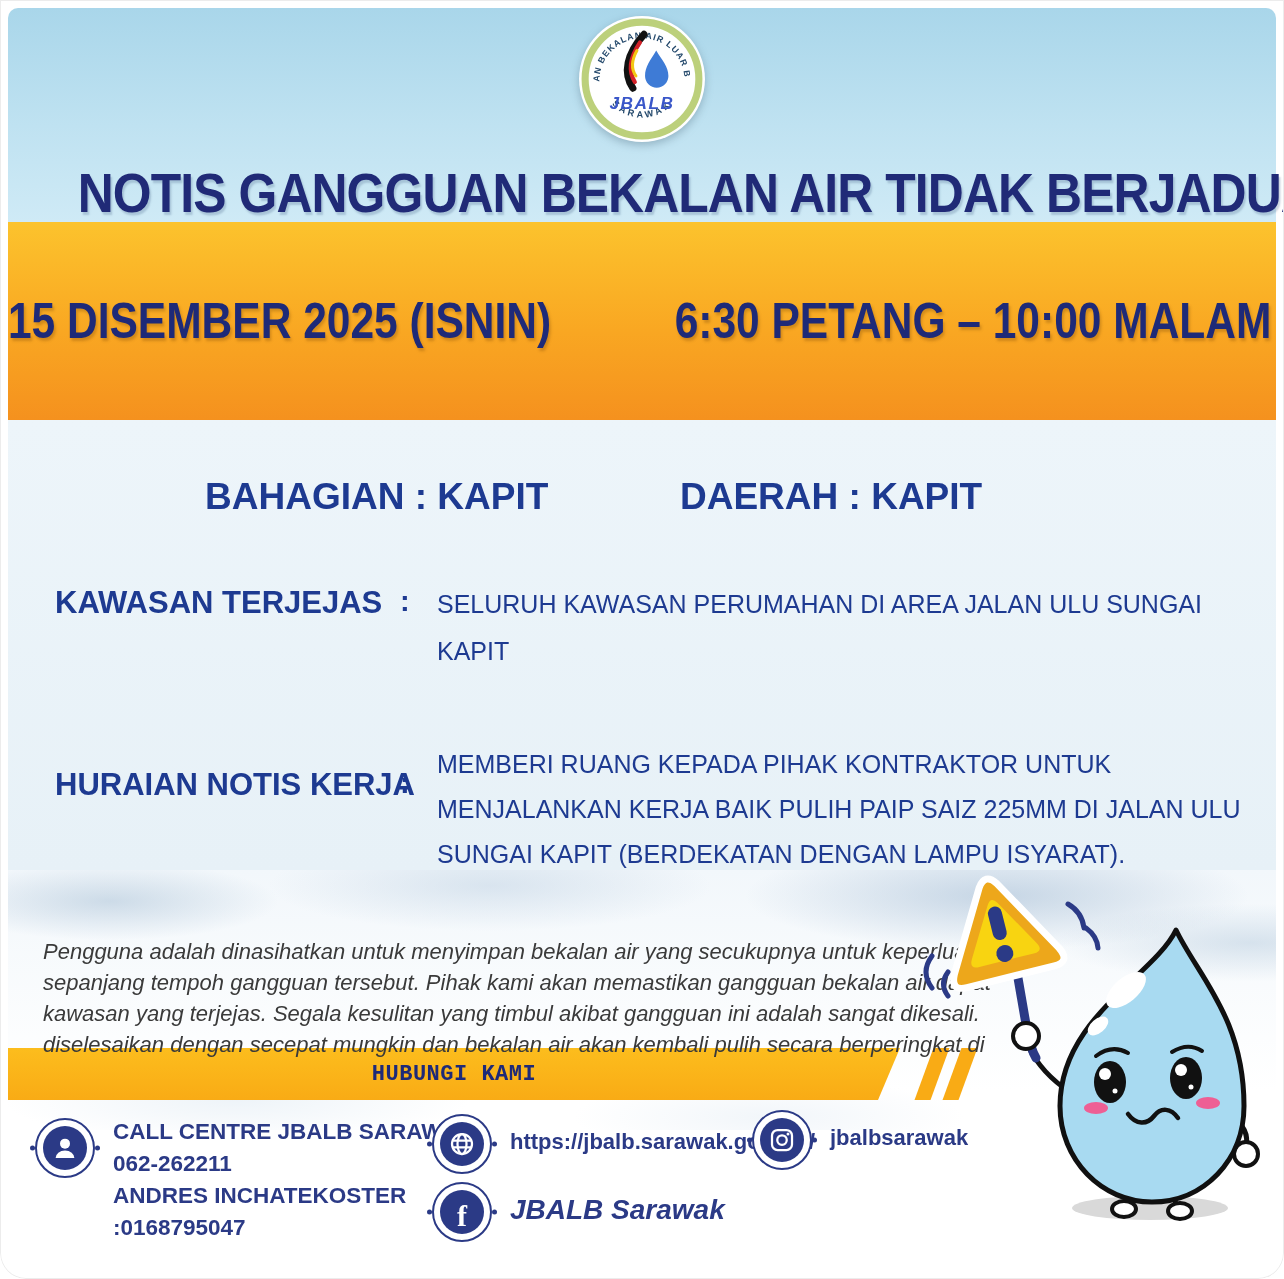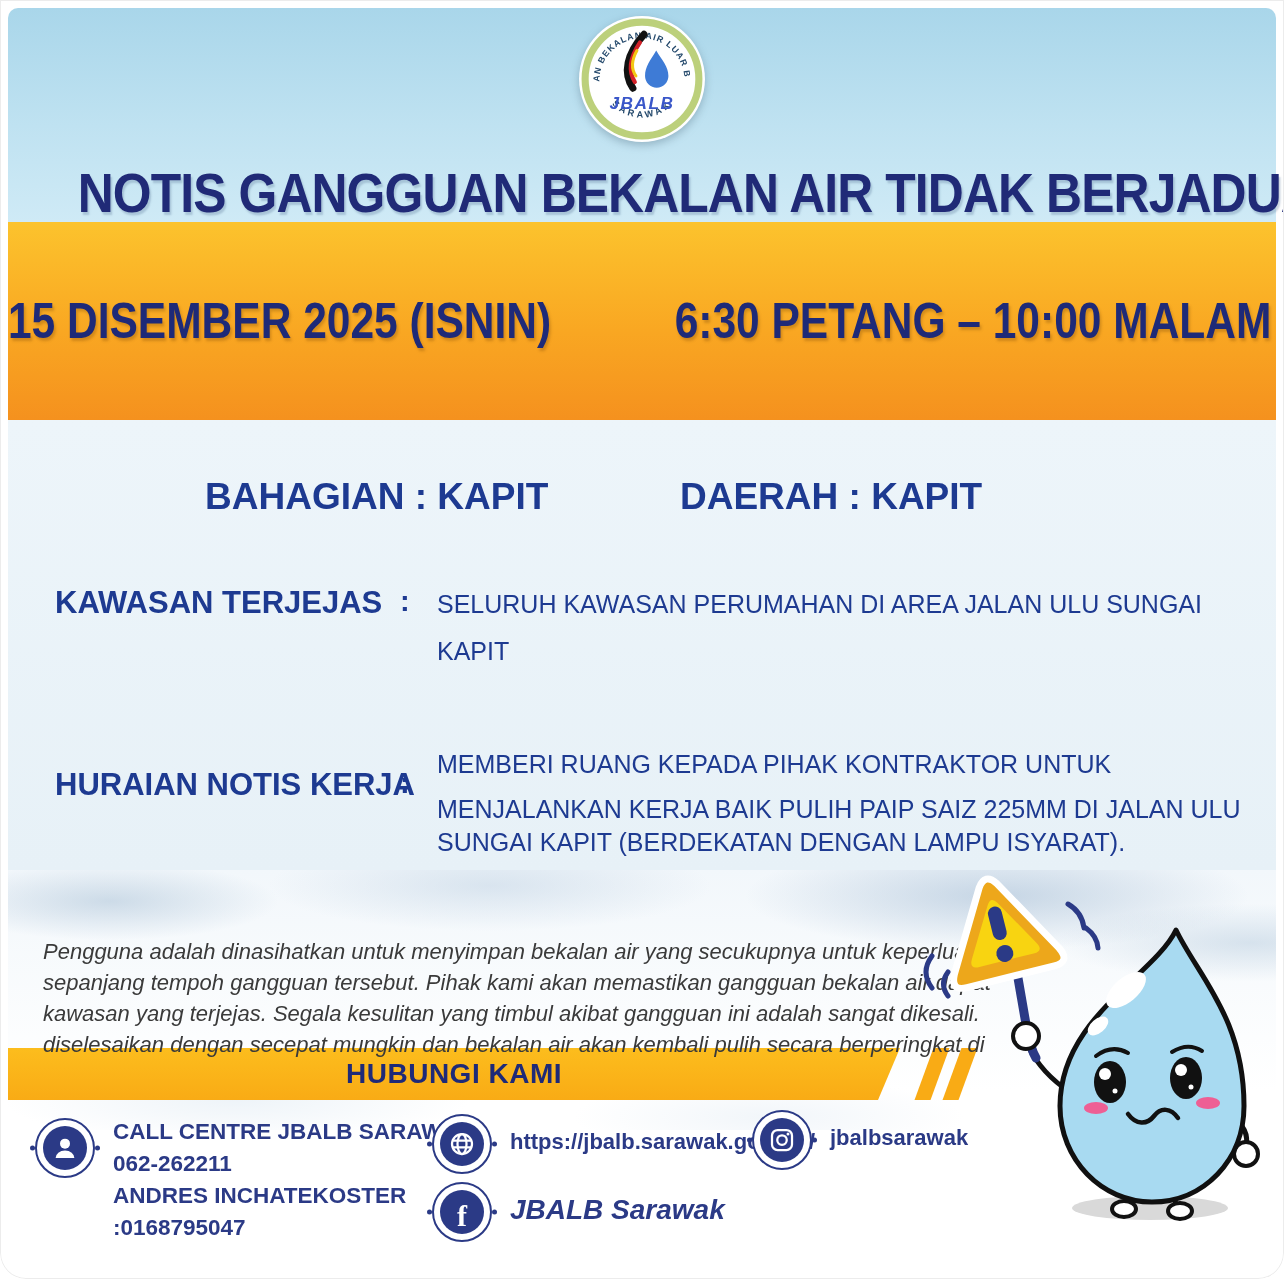--- a/index.html
+++ b/index.html
@@ -29,21 +29,21 @@
     radial-gradient(ellipse 300px 60px at 98% 28%,rgba(175,198,218,.45),transparent 65%),
     radial-gradient(ellipse 360px 70px at 18% 88%,rgba(205,222,236,.35),transparent 65%),
     radial-gradient(ellipse 300px 60px at 60% 95%,rgba(210,225,238,.30),transparent 65%),
     linear-gradient(180deg,#f2f7fb 0%,#ffffff 85%);}
   .advisory{position:absolute;left:35px;top:66px;color:#3a3a3a;font-style:italic;font-size:22px;line-height:31px;z-index:3;}
   .advisory div{white-space:nowrap;}
   .contact-banner{position:absolute;left:0;top:178px;width:892px;height:52px;z-index:2;
     background:linear-gradient(180deg,#fcbd1d 0%,#f9ab15 100%);
     clip-path:polygon(0 0,100% 0,calc(100% - 22px) 100%,0 100%);
     display:flex;align-items:center;justify-content:center;}
-  .contact-heading{color:#1e2a78;font-weight:bold;font-size:28px;letter-spacing:.5px;}
+  .contact-heading{color:#1e2a78;font-weight:bold;font-size:22px;letter-spacing:.5px;font-family:Liberation Mono, monospace;}
   .stripe{position:absolute;top:178px;width:16px;height:52px;background:#f9ab15;transform:skewX(-20deg);z-index:2;}
   .stripe1{left:916px;}.stripe2{left:944px;}
   .contact-item{position:absolute;display:flex;align-items:flex-start;z-index:4;}
   .icon-ring{position:relative;width:56px;height:56px;border-radius:50%;background:#fff;border:2px solid #2b3a86;
     display:flex;align-items:center;justify-content:center;flex:0 0 auto;}
   .icon-ring::before,.icon-ring::after{content:"";position:absolute;top:50%;width:5px;height:5px;border-radius:50%;
     background:#2b3a86;transform:translateY(-50%);}
   .icon-ring::before{left:-7px;}
   .icon-ring::after{right:-7px;}
   .icon-core{width:44px;height:44px;border-radius:50%;background:#2b3a86;display:flex;align-items:center;justify-content:center;}
@@ -95,21 +95,21 @@
 
     <span class="abs region-text" style="left:672px;top:56px;">DAERAH : KAPIT</span>
     <span class="abs detail-colon" style="left:392px;top:165px;">:</span>
     <span class="abs detail-value" style="left:429px;top:170px;">SELURUH KAWASAN PERUMAHAN DI AREA JALAN ULU SUNGAI</span>
     <span class="abs detail-value" style="left:429px;top:217px;">KAPIT</span>
 
     <span class="abs detail-label" style="left:47px;top:347px;">HURAIAN NOTIS KERJA</span>
     <span class="abs detail-colon" style="left:392px;top:347px;">:</span>
     <span class="abs detail-value" style="left:429px;top:330px;">MEMBERI RUANG KEPADA PIHAK KONTRAKTOR UNTUK</span>
     <span class="abs detail-value" style="left:429px;top:375px;">MENJALANKAN KERJA BAIK PULIH PAIP SAIZ 225MM DI JALAN ULU</span>
-    <span class="abs detail-value" style="left:429px;top:408px;">SUNGAI KAPIT (BERDEKATAN DENGAN LAMPU ISYARAT).</span>
+    <span class="abs detail-value" style="left:429px;top:420px;">SUNGAI KAPIT (BERDEKATAN DENGAN LAMPU ISYARAT).</span>
   </div>
 
   <div class="band band-splash">
     <div class="splash-texture"></div>
 
     <div class="advisory">
       <div>Pengguna adalah dinasihatkan untuk menyimpan bekalan air yang secukupnya untuk keperluan</div>
       <div>sepanjang tempoh gangguan tersebut. Pihak kami akan memastikan gangguan bekalan air dapat</div>
       <div>kawasan yang terjejas. Segala kesulitan yang timbul akibat gangguan ini adalah sangat dikesali.</div>
       <div>diselesaikan dengan secepat mungkin dan bekalan air akan kembali pulih secara berperingkat di</div>

